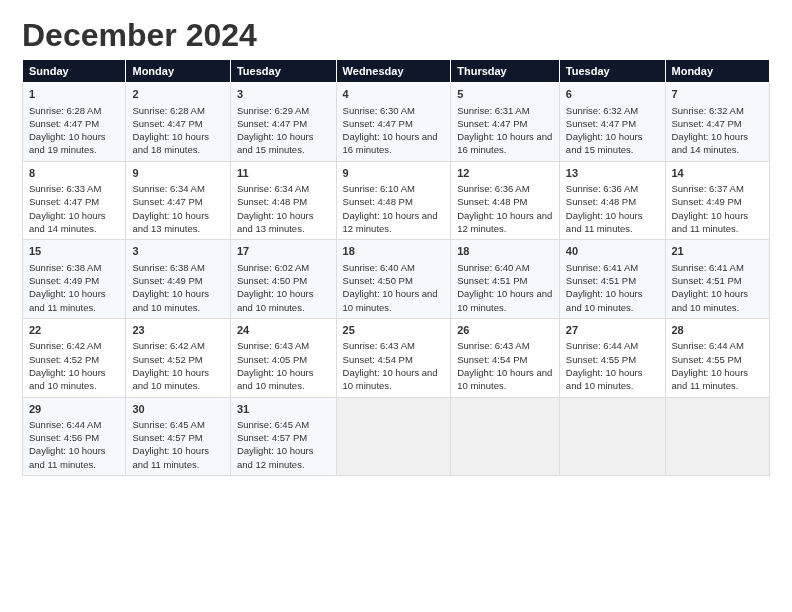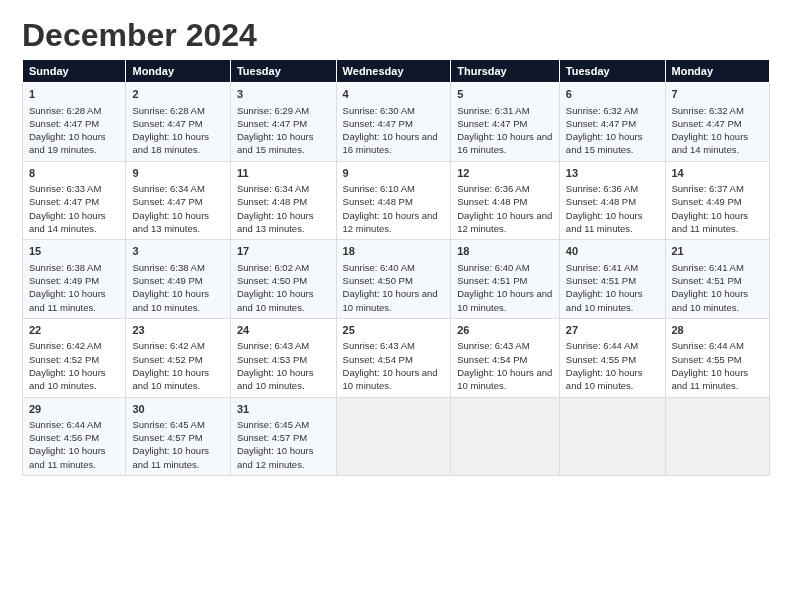--- a/index.html
+++ b/index.html
@@ -125,21 +125,21 @@
         <td><span class="day-num">3</span><span>Sunrise: 6:38 AM</span><br><span>Sunset: 4:49 PM</span><br><span>Daylight: 10 hours and 10 minutes.</span></td>
         <td><span class="day-num">17</span><span>Sunrise: 6:02 AM</span><br><span>Sunset: 4:50 PM</span><br><span>Daylight: 10 hours and 10 minutes.</span></td>
         <td><span class="day-num">18</span><span>Sunrise: 6:40 AM</span><br><span>Sunset: 4:50 PM</span><br><span>Daylight: 10 hours and 10 minutes.</span></td>
         <td><span class="day-num">18</span><span>Sunrise: 6:40 AM</span><br><span>Sunset: 4:51 PM</span><br><span>Daylight: 10 hours and 10 minutes.</span></td>
         <td><span class="day-num">40</span><span>Sunrise: 6:41 AM</span><br><span>Sunset: 4:51 PM</span><br><span>Daylight: 10 hours and 10 minutes.</span></td>
         <td><span class="day-num">21</span><span>Sunrise: 6:41 AM</span><br><span>Sunset: 4:51 PM</span><br><span>Daylight: 10 hours and 10 minutes.</span></td>
       </tr>
       <tr>
         <td><span class="day-num">22</span><span>Sunrise: 6:42 AM</span><br><span>Sunset: 4:52 PM</span><br><span>Daylight: 10 hours and 10 minutes.</span></td>
         <td><span class="day-num">23</span><span>Sunrise: 6:42 AM</span><br><span>Sunset: 4:52 PM</span><br><span>Daylight: 10 hours and 10 minutes.</span></td>
-        <td><span class="day-num">24</span><span>Sunrise: 6:43 AM</span><br><span>Sunset: 4:53 PM</span><br><span>Daylight: 10 hours and 10 minutes.</span></td>
+        <td><span class="day-num">24</span><span>Sunrise: 6:43 AM</span><br><span>Sunset: 4:05 PM</span><br><span>Daylight: 10 hours and 10 minutes.</span></td>
         <td><span class="day-num">25</span><span>Sunrise: 6:43 AM</span><br><span>Sunset: 4:54 PM</span><br><span>Daylight: 10 hours and 10 minutes.</span></td>
         <td><span class="day-num">26</span><span>Sunrise: 6:43 AM</span><br><span>Sunset: 4:54 PM</span><br><span>Daylight: 10 hours and 10 minutes.</span></td>
         <td><span class="day-num">27</span><span>Sunrise: 6:44 AM</span><br><span>Sunset: 4:55 PM</span><br><span>Daylight: 10 hours and 10 minutes.</span></td>
         <td><span class="day-num">28</span><span>Sunrise: 6:44 AM</span><br><span>Sunset: 4:55 PM</span><br><span>Daylight: 10 hours and 11 minutes.</span></td>
       </tr>
       <tr>
         <td><span class="day-num">29</span><span>Sunrise: 6:44 AM</span><br><span>Sunset: 4:56 PM</span><br><span>Daylight: 10 hours and 11 minutes.</span></td>
         <td><span class="day-num">30</span><span>Sunrise: 6:45 AM</span><br><span>Sunset: 4:57 PM</span><br><span>Daylight: 10 hours and 11 minutes.</span></td>
         <td><span class="day-num">31</span><span>Sunrise: 6:45 AM</span><br><span>Sunset: 4:57 PM</span><br><span>Daylight: 10 hours and 12 minutes.</span></td>
         <td class="empty-cell"></td>

